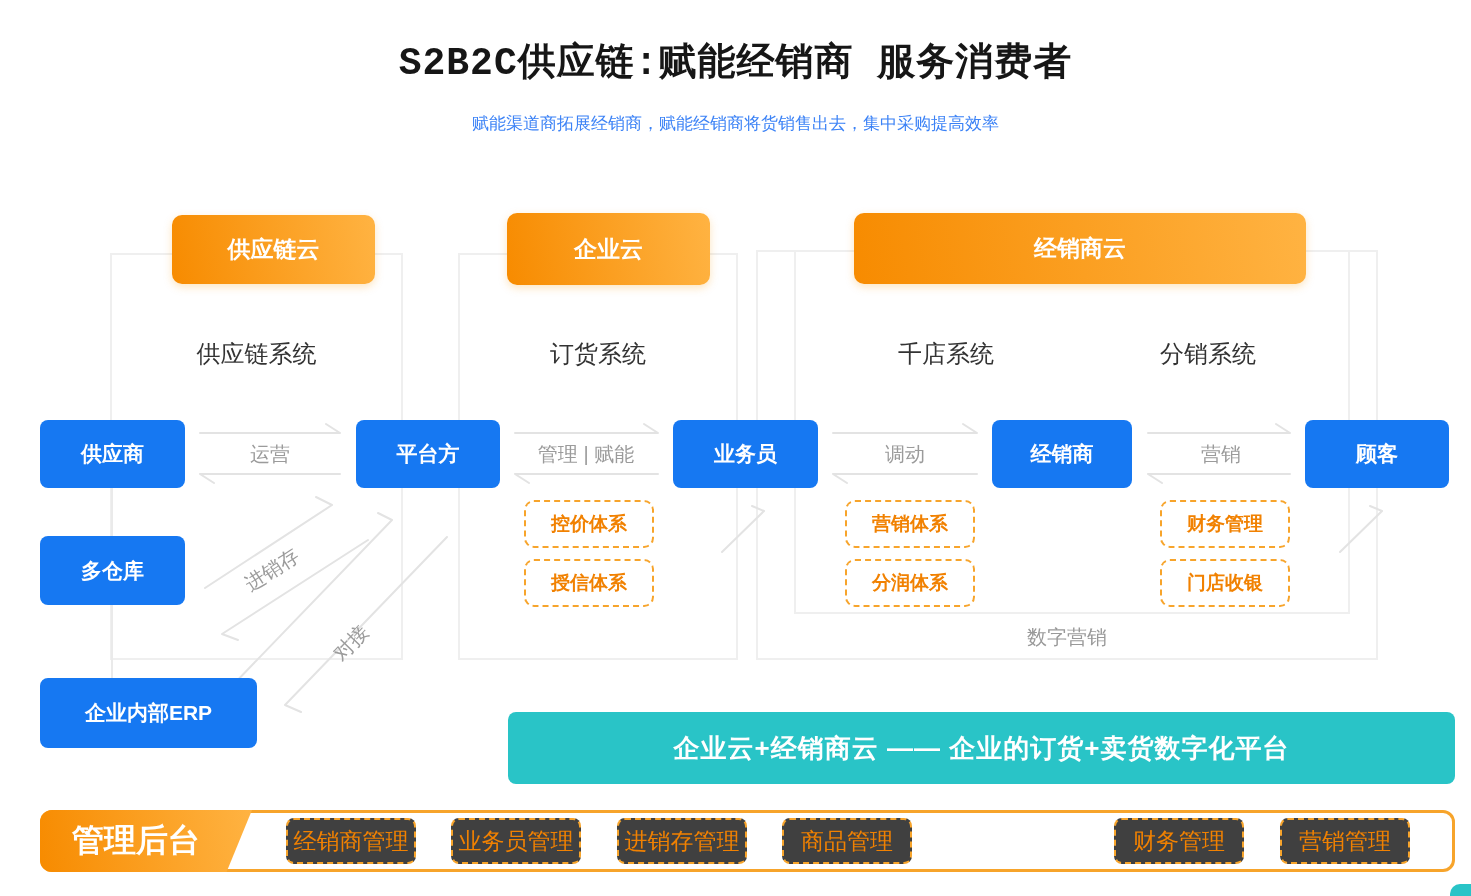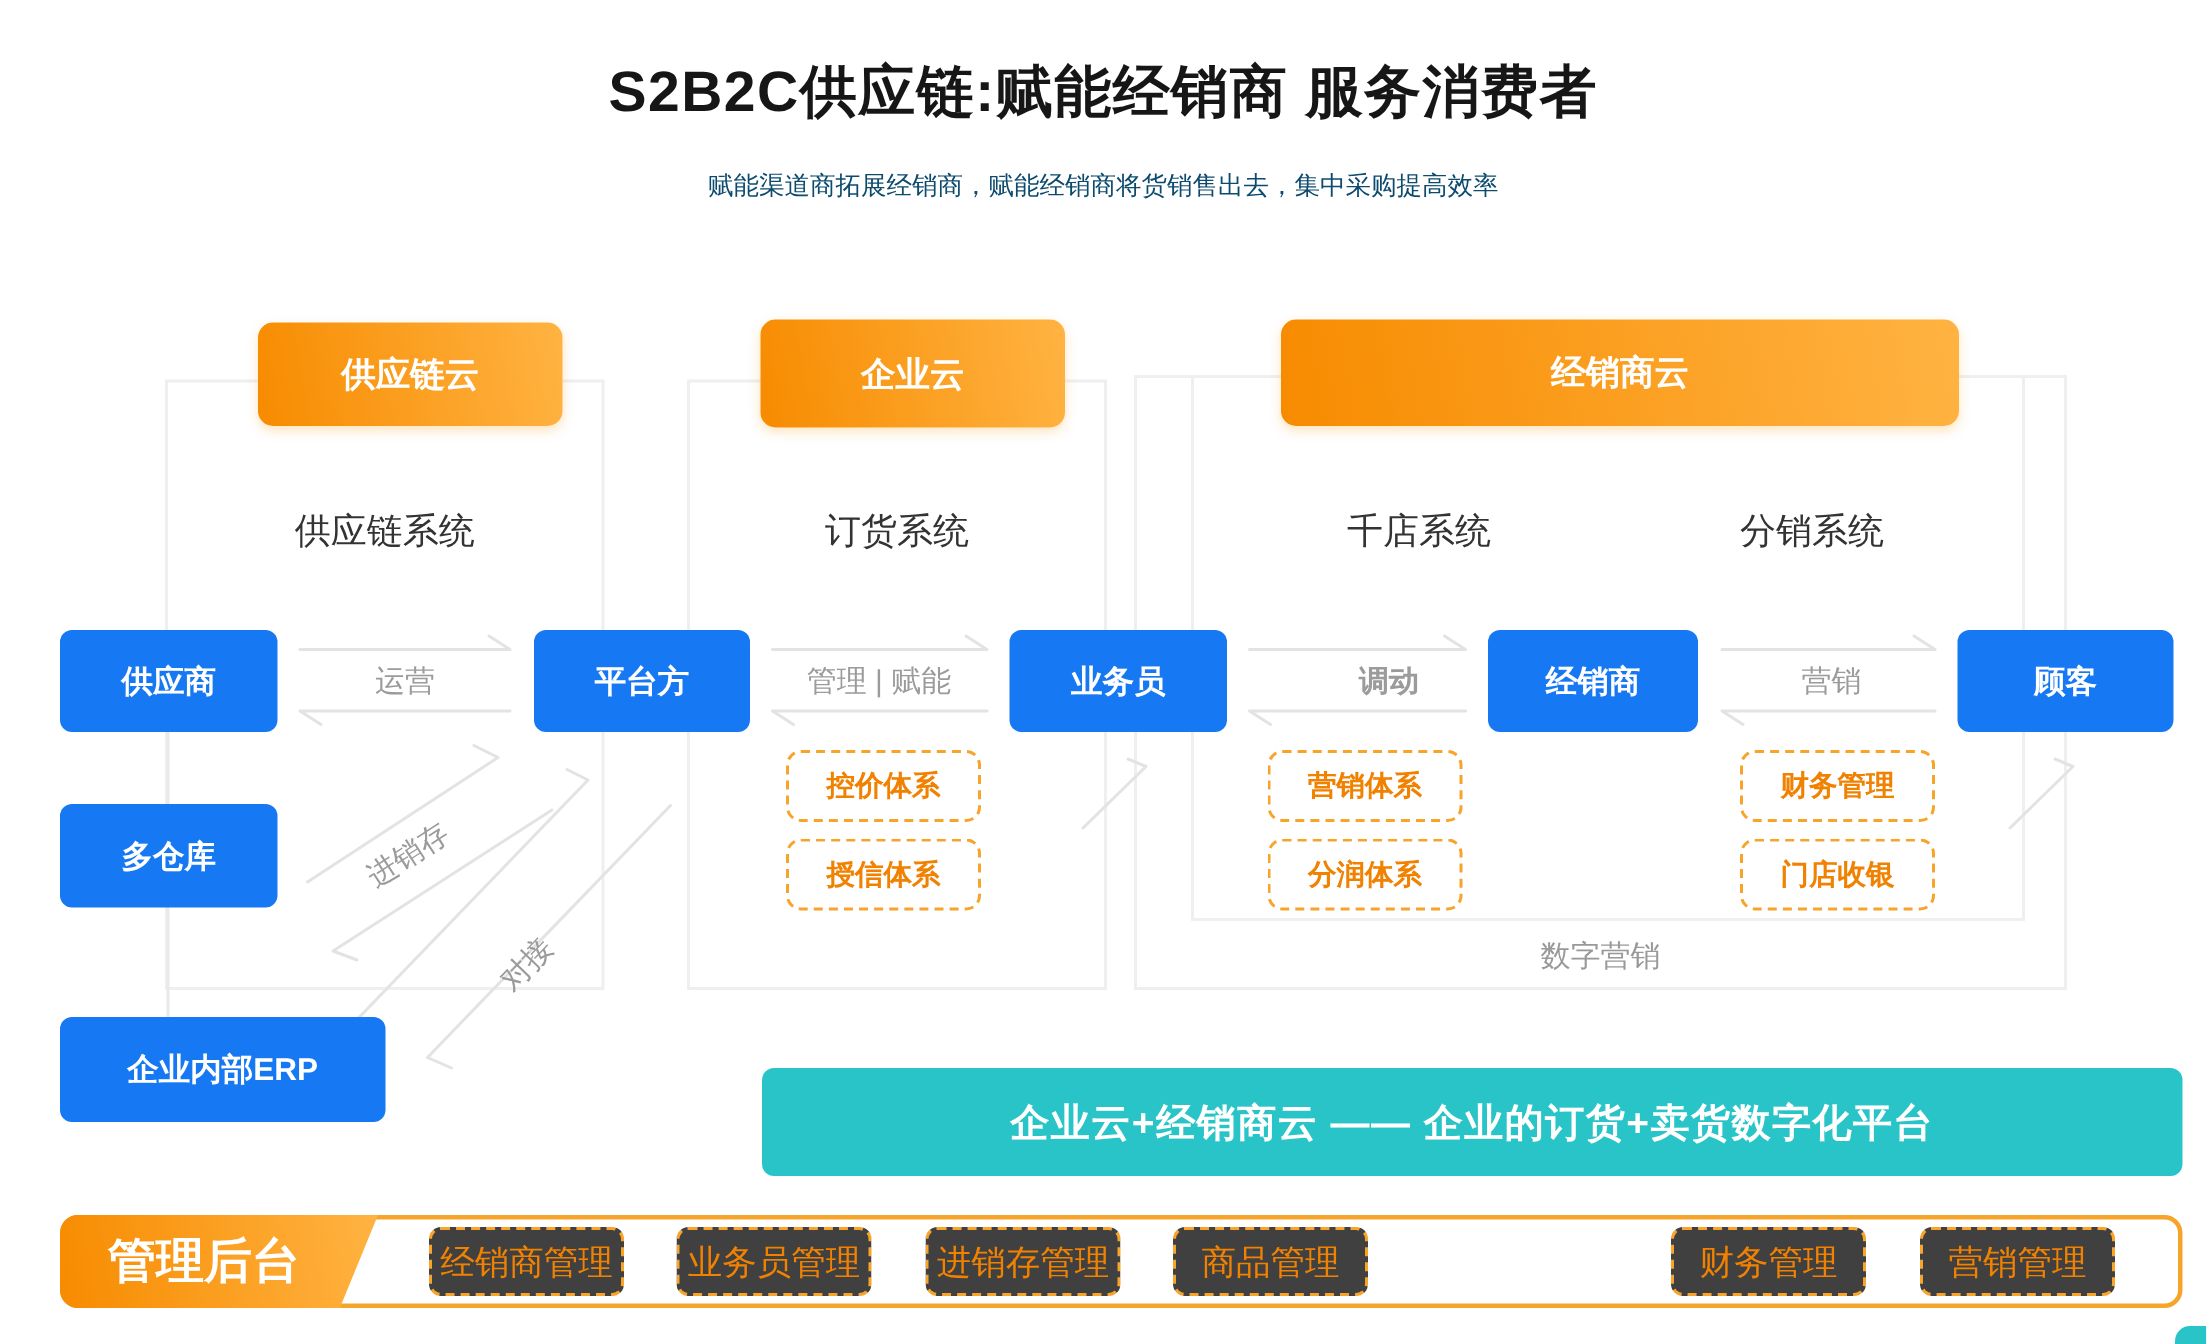--- a/index.html
+++ b/index.html
@@ -1,21 +1,21 @@
 <!DOCTYPE html>
 <html><head>
 <meta charset="utf-8">
 <style>
   html,body{margin:0;padding:0;background:#fff;}
   .canvas{position:relative;width:1471px;height:896px;background:#fff;overflow:hidden;
           font-family:"Liberation Sans","DejaVu Sans",sans-serif;}
   .abs{position:absolute;box-sizing:border-box;}
   .title{top:36px;left:0;width:100%;text-align:center;font-size:38px;font-weight:bold;
-         color:#161616;letter-spacing:1px;}
-  .subtitle{top:112px;left:0;width:100%;text-align:center;font-size:17px;color:#0c4a6e;}
+         color:#161616;letter-spacing:1px;font-family:Liberation Mono, monospace;}
+  .subtitle{top:112px;left:0;width:100%;text-align:center;font-size:17px;color:#3b82f6;}
   .container-box{border:2px solid #EFEFEF;background:transparent;z-index:1;}
   .badge{background:linear-gradient(80deg,#F78B00 0%,#FFB342 100%);border-radius:10px;
          color:#fff;font-size:23px;font-weight:bold;display:flex;align-items:center;
          justify-content:center;z-index:3;box-shadow:0 3px 8px rgba(248,150,0,0.25);}
   .section-label{font-size:24px;font-weight:normal;color:#333;text-align:center;z-index:3;}
   .node{background:#1678F2;border-radius:8px;color:#fff;font-size:21px;font-weight:bold;
         display:flex;align-items:center;justify-content:center;z-index:3;}
   .dashed-box{border:2px dashed #F7A42B;border-radius:10px;color:#F18101;font-size:19px;
         font-weight:bold;display:flex;align-items:center;justify-content:center;z-index:3;background:#fff;}
   .edge-label{font-size:20px;color:#9B9B9B;white-space:nowrap;z-index:3;}
@@ -80,21 +80,21 @@
   <div class="abs node" style="left:40px;top:420px;width:145px;height:68px;">供应商</div>
   <div class="abs node" style="left:356px;top:420px;width:144px;height:68px;">平台方</div>
   <div class="abs node" style="left:673px;top:420px;width:145px;height:68px;">业务员</div>
   <div class="abs node" style="left:992px;top:420px;width:140px;height:68px;">经销商</div>
   <div class="abs node" style="left:1305px;top:420px;width:144px;height:68px;">顾客</div>
   <div class="abs node" style="left:40px;top:536px;width:145px;height:69px;">多仓库</div>
   <div class="abs node" style="left:40px;top:678px;width:217px;height:70px;">企业内部ERP</div>
 
   <div class="abs edge-label" style="left:270px;top:454px;transform:translate(-50%,-50%);">运营</div>
   <div class="abs edge-label" style="left:586px;top:454px;transform:translate(-50%,-50%);">管理 | 赋能</div>
-  <div class="abs edge-label" style="left:926px;top:454px;transform:translate(-50%,-50%);font-weight:bold;">调动</div>
+  <div class="abs edge-label" style="left:905px;top:454px;transform:translate(-50%,-50%);">调动</div>
   <div class="abs edge-label" style="left:1221px;top:454px;transform:translate(-50%,-50%);">营销</div>
   <div class="abs edge-label" style="left:272px;top:570px;transform:translate(-50%,-50%) rotate(-33deg);">进销存</div>
   <div class="abs edge-label" style="left:351px;top:643px;transform:translate(-50%,-50%) rotate(-46deg);">对接</div>
 
   <div class="abs dashed-box" style="left:524px;top:500px;width:130px;height:48px;">控价体系</div>
   <div class="abs dashed-box" style="left:524px;top:559px;width:130px;height:48px;">授信体系</div>
   <div class="abs dashed-box" style="left:845px;top:500px;width:130px;height:48px;">营销体系</div>
   <div class="abs dashed-box" style="left:845px;top:559px;width:130px;height:48px;">分润体系</div>
   <div class="abs dashed-box" style="left:1160px;top:500px;width:130px;height:48px;">财务管理</div>
   <div class="abs dashed-box" style="left:1160px;top:559px;width:130px;height:48px;">门店收银</div>

